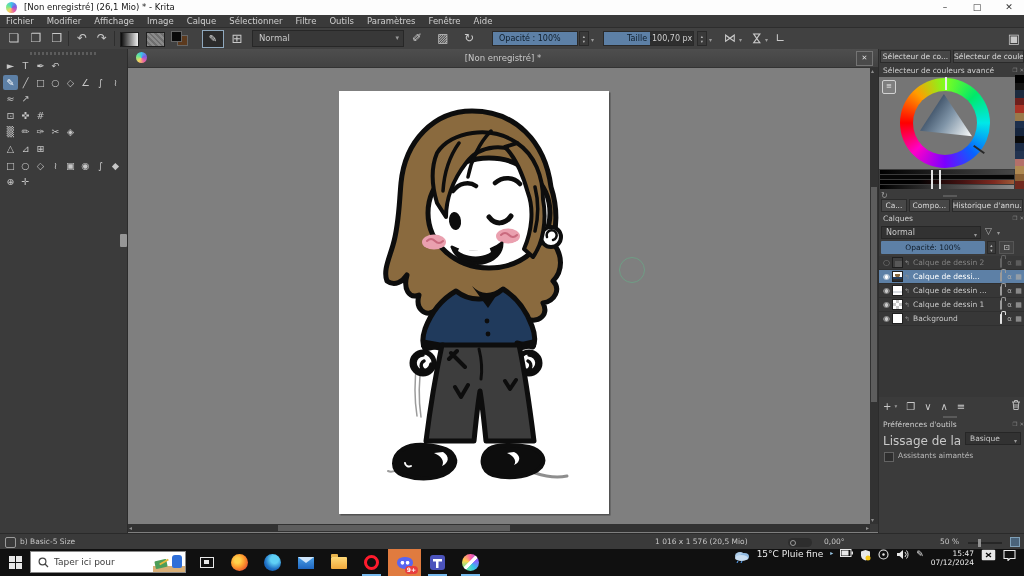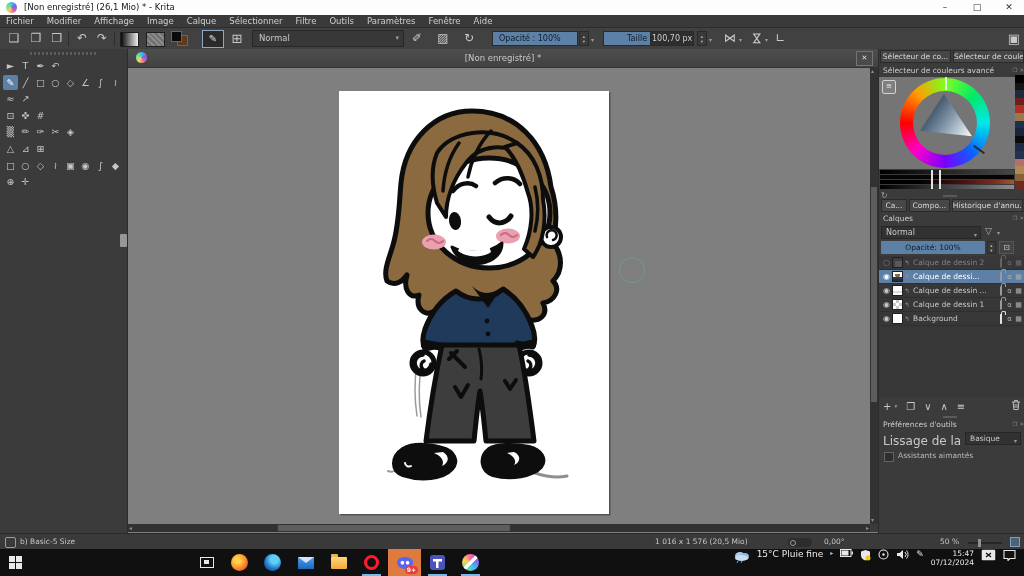--- a/index.html
+++ b/index.html
@@ -567,20 +567,33 @@
   <div class="abs" id="sb-slider">
     <div class="abs" id="sb-sthumb"></div>
   </div>
   <div class="abs" id="sb-fit"></div>
 </div>
 
 <div class="abs" id="taskbar">
   <div class="abs" id="start">
       <div id="start-glyph"></div>
     </div>
+  <div class="abs" id="searchbox">
+    <svg width="11" height="11" viewBox="0 0 11 11" style="margin-left:7px">
+      <circle cx="4.5" cy="4.5" r="3.4" fill="none" stroke="#444" stroke-width="1.2"></circle>
+      <path d="M7 7l3 3" stroke="#444" stroke-width="1.2"></path>
+    </svg>
+    <span id="search-text">Taper ici pour</span>
+    <span id="search-art">
+      <span class="desk"></span>
+        <span class="book"></span>
+        <span class="pencil"></span>
+        <span class="bag"></span>
+    </span>
+  </div>
   <div class="abs" id="apps">
       <div class="task-icon">
         <span class="ag ag-task-view"></span>
       </div>
       <div class="task-icon">
         <span class="ag ag-firefox"></span>
       </div>
       <div class="task-icon">
         <span class="ag ag-edge"></span>
       </div>

